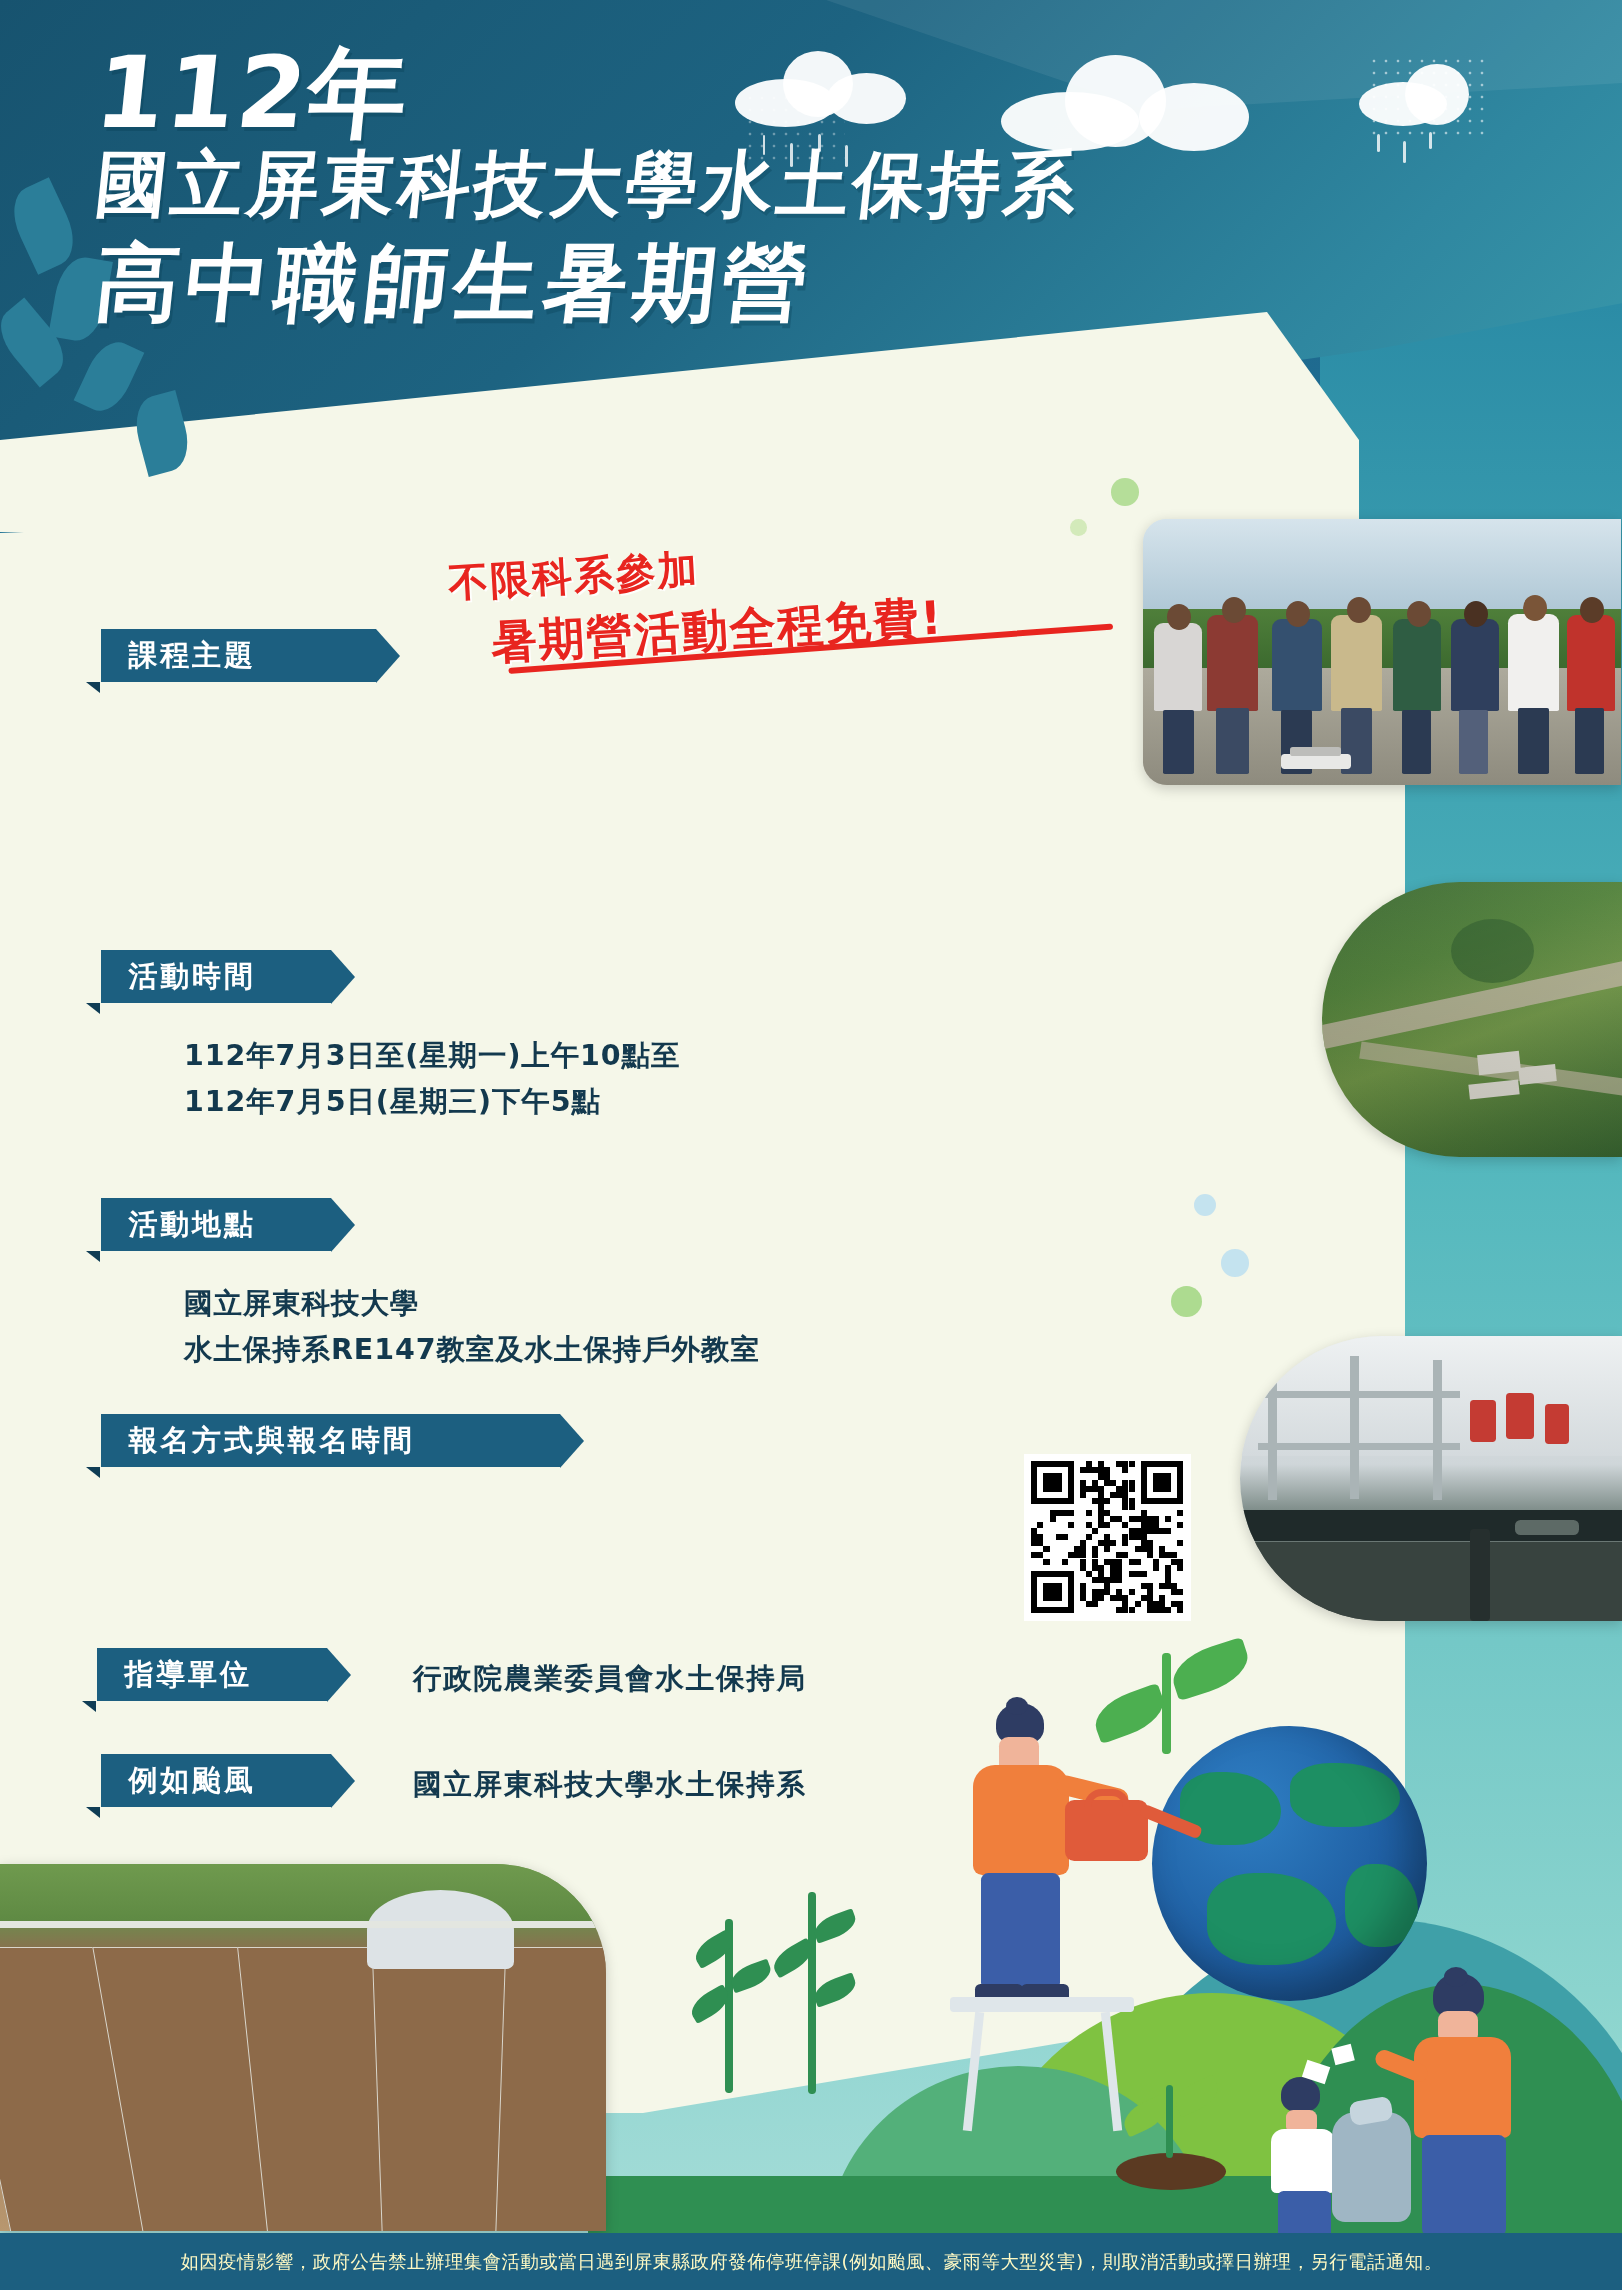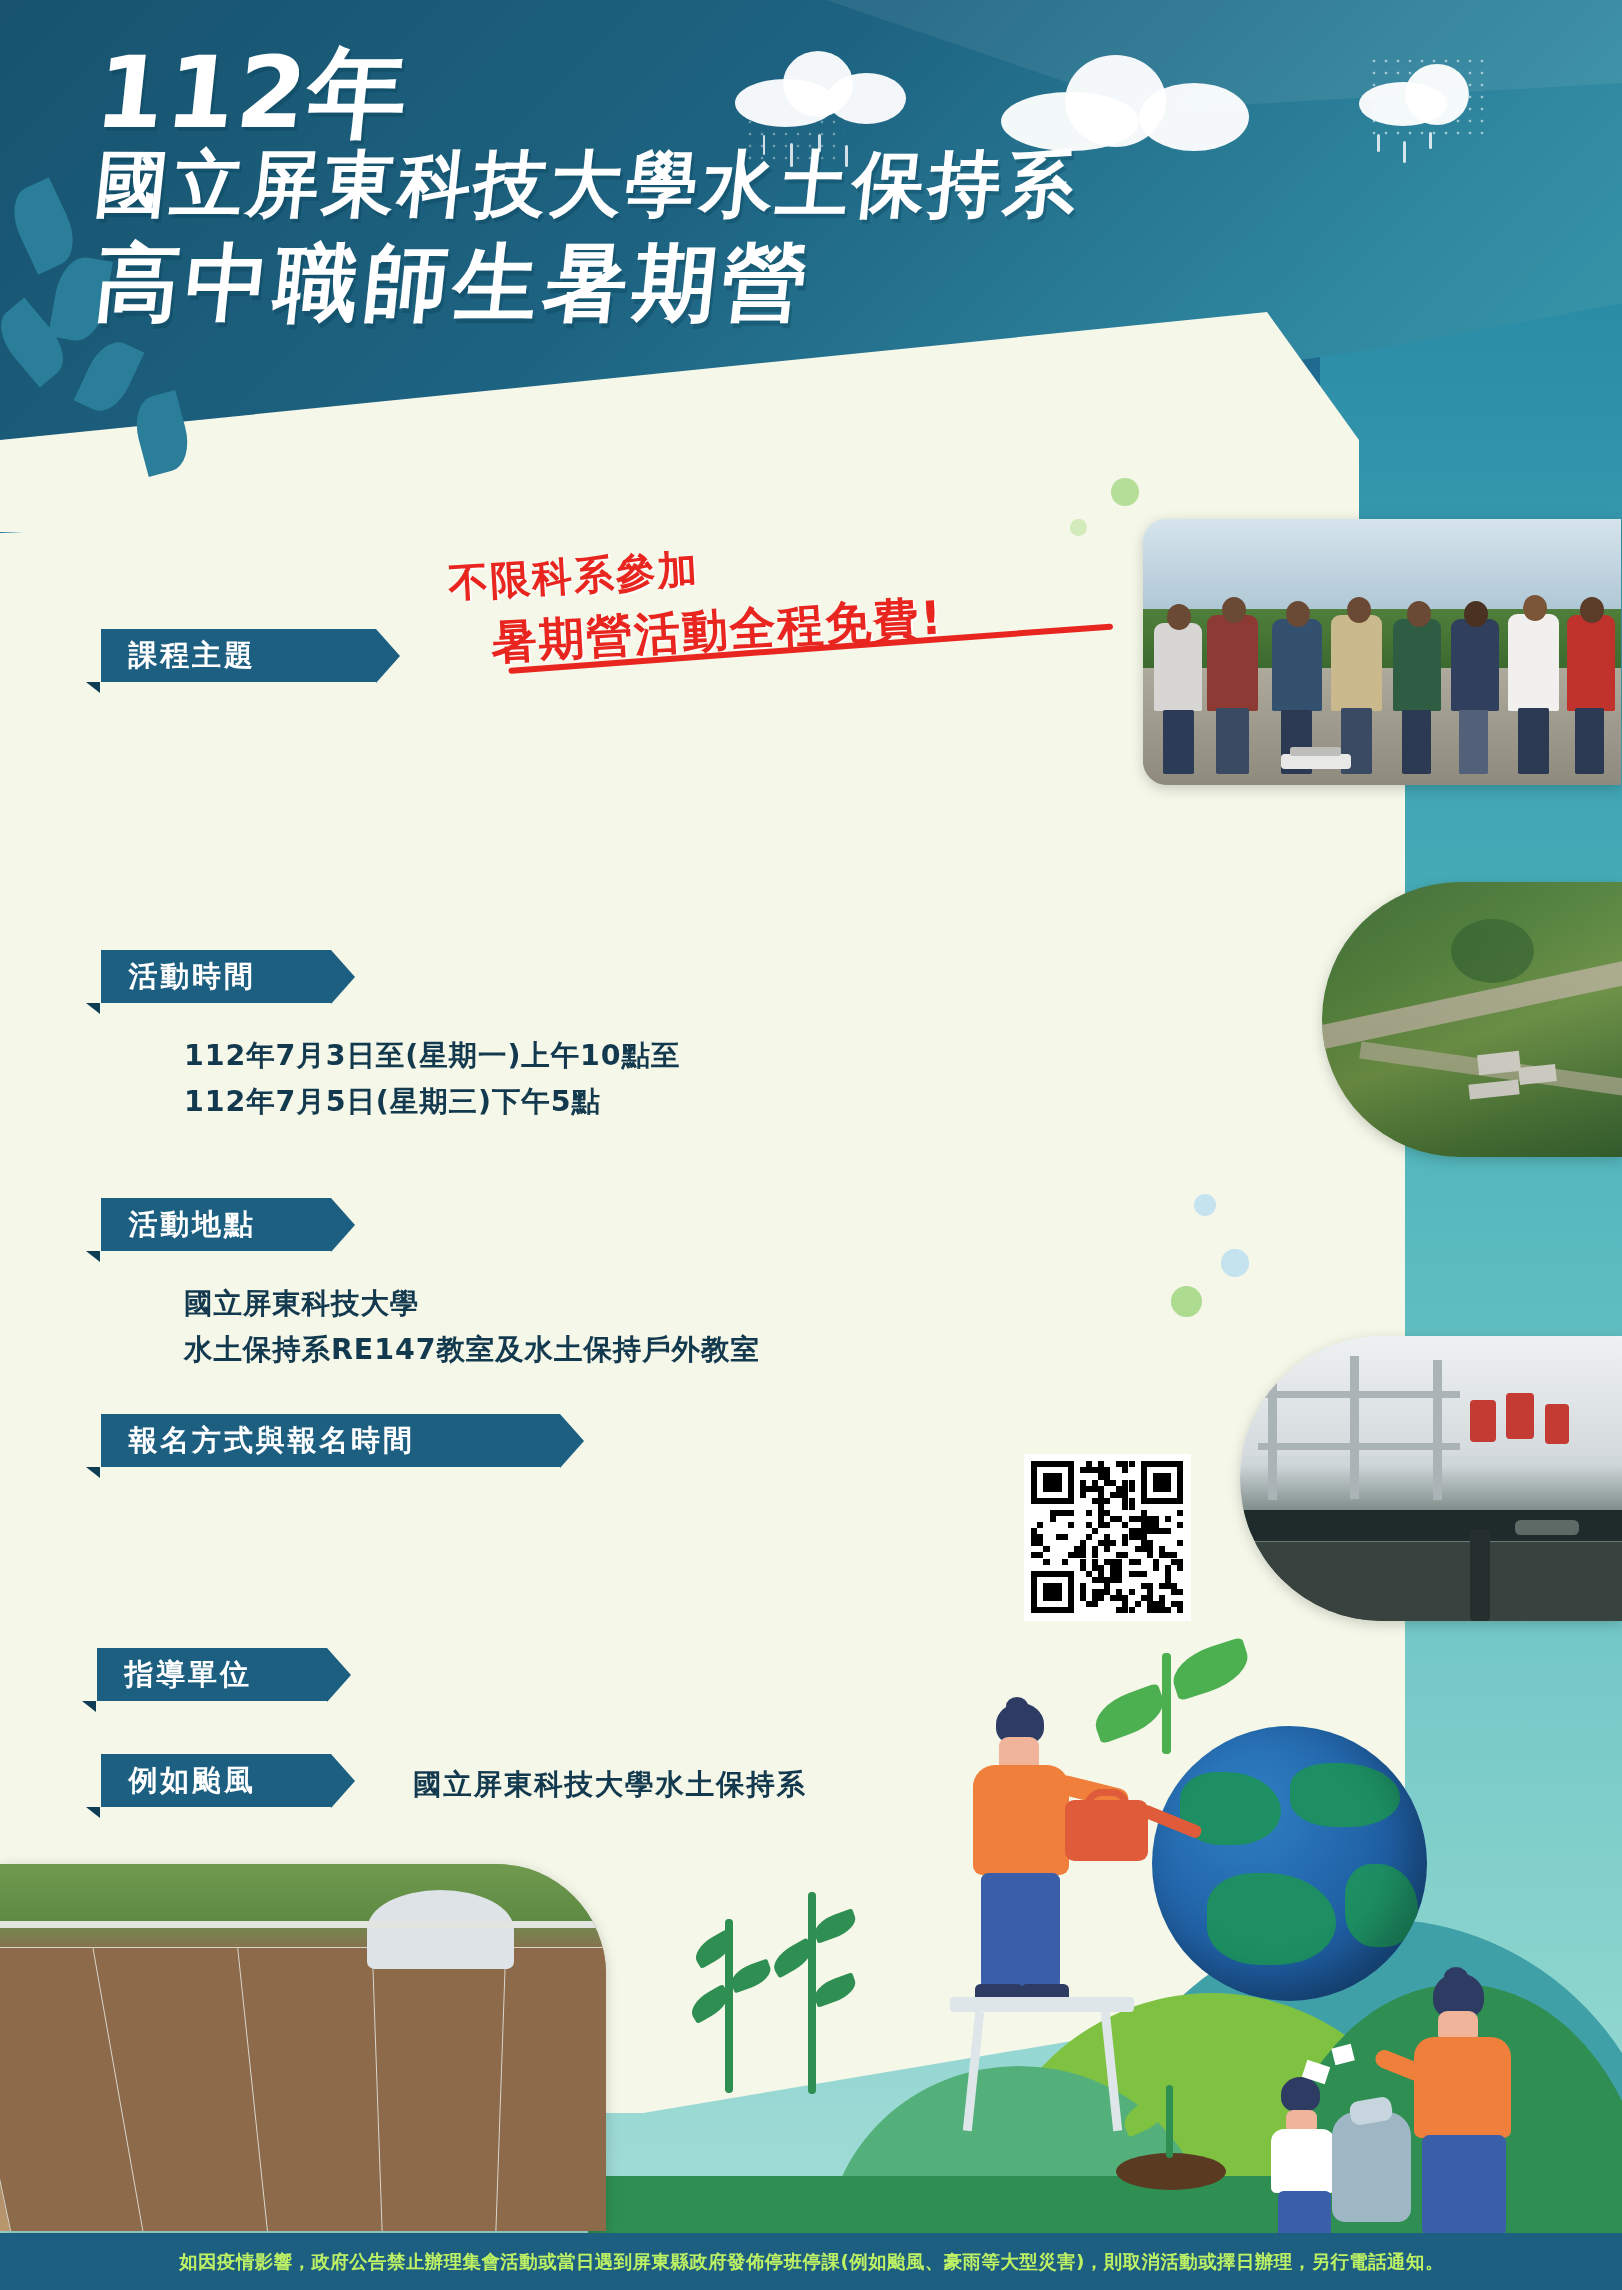--- a/index.html
+++ b/index.html
@@ -204,21 +204,21 @@
   .ill-person { position: absolute; }
 
   
   .footer {
     position: absolute; left: 0; bottom: 0; width: 1623px; height: 57px;
     background: #1c5f80;
     display: flex; align-items: center; justify-content: center;
   }
   .footer span {
     font-family: "DejaVu Sans", sans-serif;
-    color: #bef264; font-size: 18.4px; letter-spacing: 0.5px; font-weight: bold;
+    color: #fef9c3; font-size: 18.4px; letter-spacing: 0.5px;
   }
 
   .bubble { position: absolute; border-radius: 50%; }
 </style>
 </head>
 <body>
 
 <div id="poster">
 
   <div class="bg-teal"></div>
@@ -664,20 +664,21 @@
     <div class="p3-red" style="left:305px;top:68px;width:24px;height:40px;"></div>
     <div class="p3-bench" style="left:0px;top:174px;width:383px;height:31px;background:#1f2a2a;"></div>
     <div class="p3-bench" style="left:0px;top:206px;width:383px;height:79px;background:#38433f;"></div>
     <div style="position:absolute;left:230px;top:193px;width:20px;height:92px;background:#262f2e;border-radius:3.7px;"></div>
     <div style="position:absolute;left:275px;top:184px;width:64px;height:14.7px;background:#5d6a66;border-radius:5.5px;"></div>
   </div>
 
   <div class="ribbon" style="left:97px;top:1648px;width:230px;">
     <span>指導單位</span>
   </div>
+  <div class="inline-val" style="left:413px;top:1660px;">行政院農業委員會水土保持局</div>
 
   <div class="ribbon" style="left:101px;top:1754px;width:230px;">
     <span>例如颱風</span>
   </div>
   <div class="inline-val" style="left:413px;top:1766px;">國立屏東科技大學水土保持系</div>
 
   <div class="hill" style="left:1084px;top:1919px;width:588px;height:303px;background:#3fa0a8;"></div>
   <div class="hill" style="left:973px;top:1993px;width:478px;height:248px;background:#7fc241;"></div>
   <div class="hill" style="left:1267px;top:1984px;width:386px;height:257px;background:#2f8f52;"></div>
   <div class="hill" style="left:826px;top:2066px;width:386px;height:184px;background:#53b07a;"></div>

